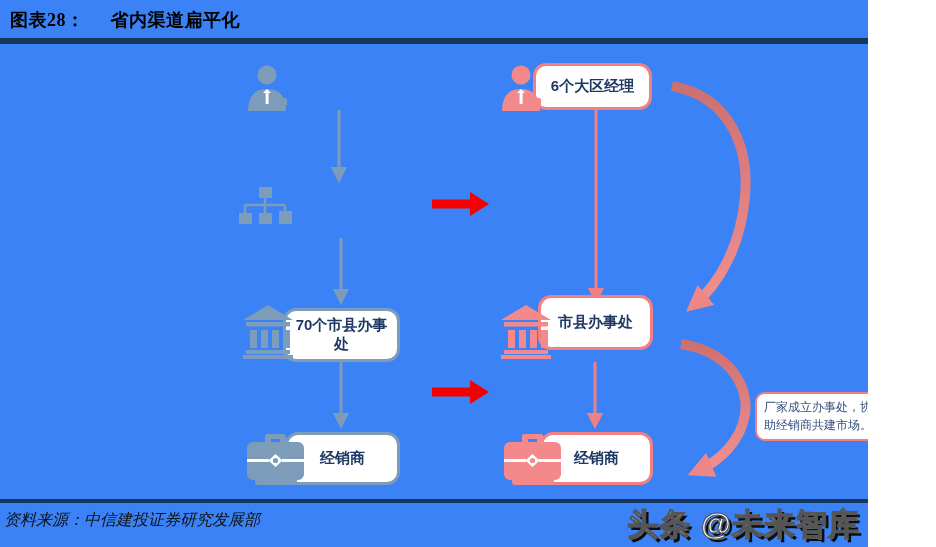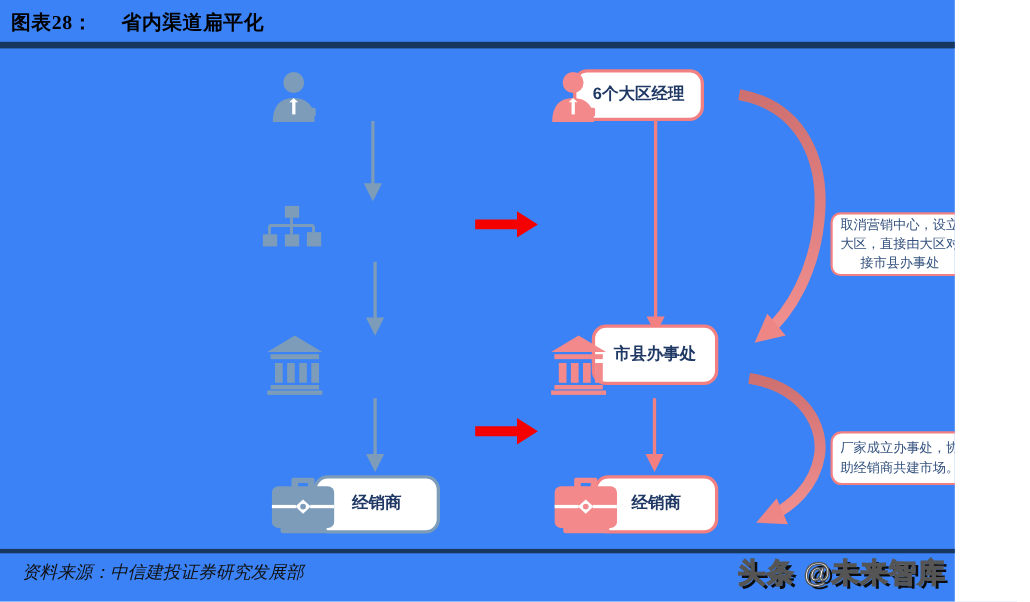--- a/index.html
+++ b/index.html
@@ -35,31 +35,31 @@
 
   
   .rule-bottom {
     position: absolute;
     left: 0; top: 499px;
     width: 936px; height: 4px;
     background: #17375e;
   }
   .source-text {
     position: absolute;
-    left: 20px; top: 510px;
+    left: 4px; top: 510px;
     font-family: Liberation Serif, serif;
     font-style: italic;
     font-size: 16px;
     color: #111111;
     white-space: nowrap;
   }
   .watermark {
     position: absolute;
     right: 8px; top: 504px;
-    font-size: 25px;
+    font-size: 31px;
     font-weight: bold;
     color: #ffffff;
     -webkit-text-stroke: 1.2px #555555;
     text-shadow: 3px 3px 0 #0d0d0d;
     white-space: nowrap;
     letter-spacing: 1px;
   }
 
   
   #diagram { position: absolute; inset: 0; }
@@ -102,21 +102,21 @@
     justify-content: center;
     padding: 3px 5px;
     font-weight: 500;
   }
 
   
   #node-before-1 { left: 280px; top: 63px;  width: 118px; height: 47px; }
   #node-before-2 { left: 282px; top: 185px; width: 118px; height: 53px; }
   #node-before-3 { left: 283px; top: 308px; width: 117px; height: 54px; }
   #node-before-4 { left: 285px; top: 432px; width: 115px; height: 53px; }
-  #node-after-1  { left: 521px; top: 63px;  width: 119px; height: 47px; }
+  #node-after-1  { left: 533px; top: 63px;  width: 119px; height: 47px; }
   #node-after-2  { left: 538px; top: 295px; width: 115px; height: 55px; }
   #node-after-3  { left: 540px; top: 432px; width: 113px; height: 53px; }
 
   #icon-before-1 { left: 246px; top: 64px;  }
   #icon-before-2 { left: 237px; top: 187px; }
   #icon-before-3 { left: 242px; top: 304px; }
   #icon-before-4 { left: 247px; top: 434px; }
   #icon-after-1  { left: 500px; top: 64px;  }
   #icon-after-2  { left: 500px; top: 304px; }
   #icon-after-3  { left: 504px; top: 434px; }
@@ -168,20 +168,21 @@
         <path d="M432,199.5 L470,199.5 L470,192 L489,204 L470,216 L470,208.5 L432,208.5 Z"></path>
         <path d="M432,387.5 L470,387.5 L470,380 L489,392 L470,404 L470,396.5 L432,396.5 Z"></path>
       </g>
 
       <g fill="none" stroke="url(#curveGrad)" stroke-width="10">
         <path d="M672,86 C732,97 749,150 745,196 C741,246 719,284 694,305" marker-end="url(#ah-curve)"></path>
         <path d="M681,344 C733,352 749,390 745,414 C741,441 720,461 697,471" marker-end="url(#ah-curve)"></path>
       </g>
     </svg>
 
+    <div class="node blue" id="node-before-3">70个市县办事处</div>
     <div class="node blue" id="node-before-4">经销商</div>
 
     <div class="node pink" id="node-after-1">6个大区经理</div>
     <div class="node pink" id="node-after-2">市县办事处</div>
     <div class="node pink" id="node-after-3">经销商</div>
 
     <span class="icon blue" id="icon-before-1">
       <svg width="46" height="48" viewBox="0 0 46 46">
         <circle cx="21" cy="10" r="9.5" fill="currentColor"></circle>
         <path d="M2,46 Q2,24 21,24 Q40,24 40,46 Z" fill="currentColor"></path>
@@ -261,21 +262,20 @@
           <rect x="0" y="8" width="57" height="38" rx="6"></rect>
           <rect x="8" y="44" width="42" height="7" rx="3"></rect>
         </g>
         <rect x="0" y="25" width="22" height="3" fill="#ffffff"></rect>
         <rect x="35" y="25" width="22" height="3" fill="#ffffff"></rect>
         <path d="M28.5,20 l7,6.5 -7,6.5 -7,-6.5 Z" fill="#ffffff"></path>
         <circle cx="28.5" cy="26.5" r="2.6" fill="currentColor"></circle>
       </svg>
     </span>
 
-    <div class="note" id="note-1">取消营销中心，设立大区，直接由大区对接市县办事处</div>
     <div class="note" id="note-2">厂家成立办事处，协助经销商共建市场。</div>
   </div>
 
   <div class="rule-bottom"></div>
   <div class="source-text">资料来源：中信建投证券研究发展部</div>
   <div class="watermark">头条 @未来智库</div>
 
 </div>
 
 </body></html>

